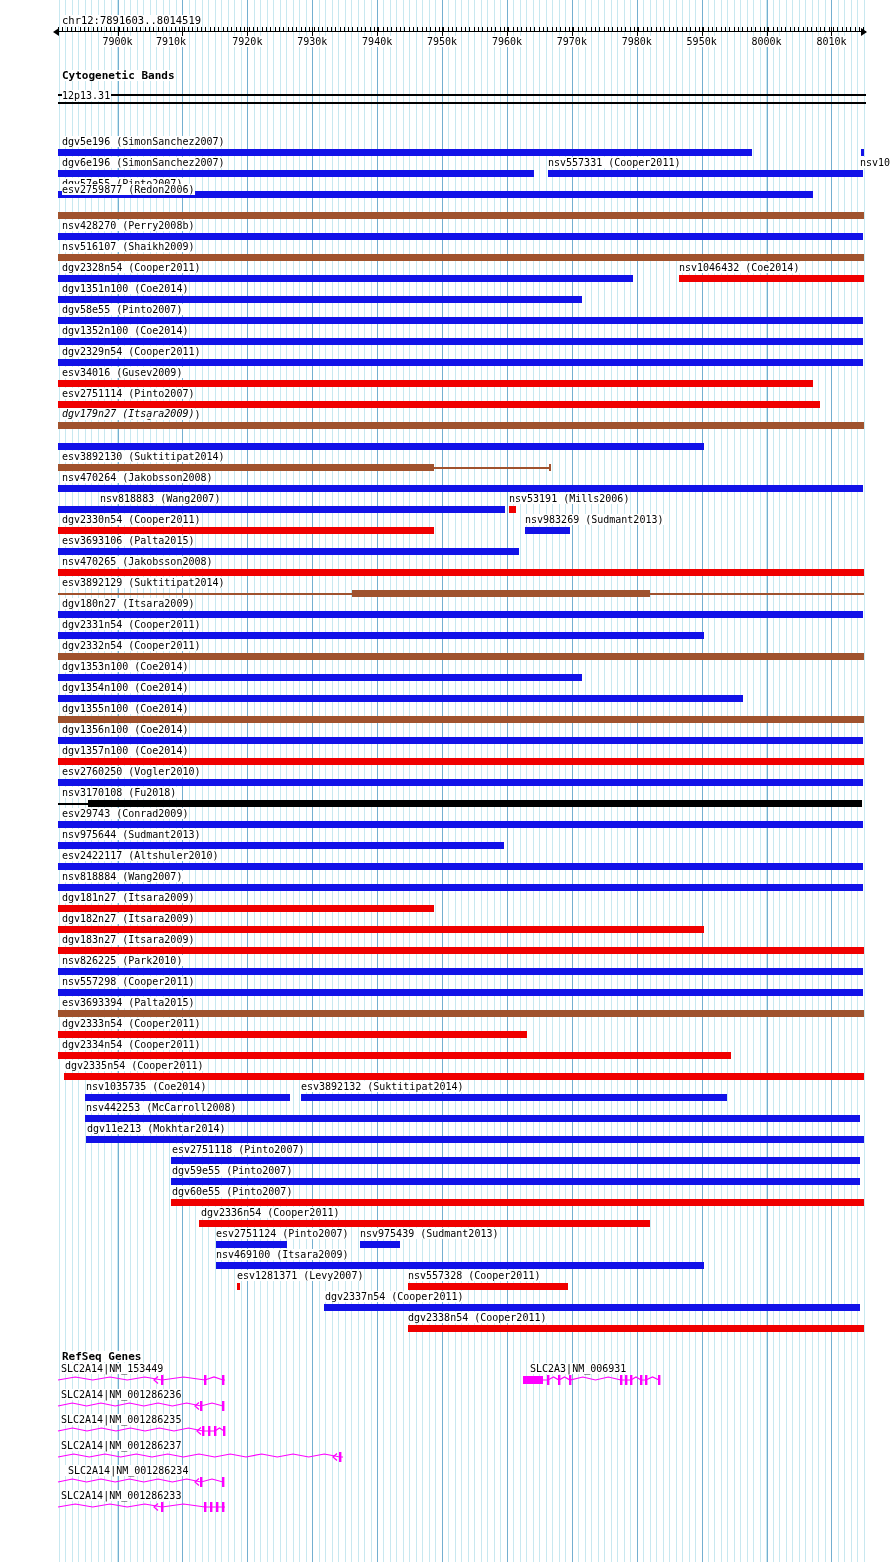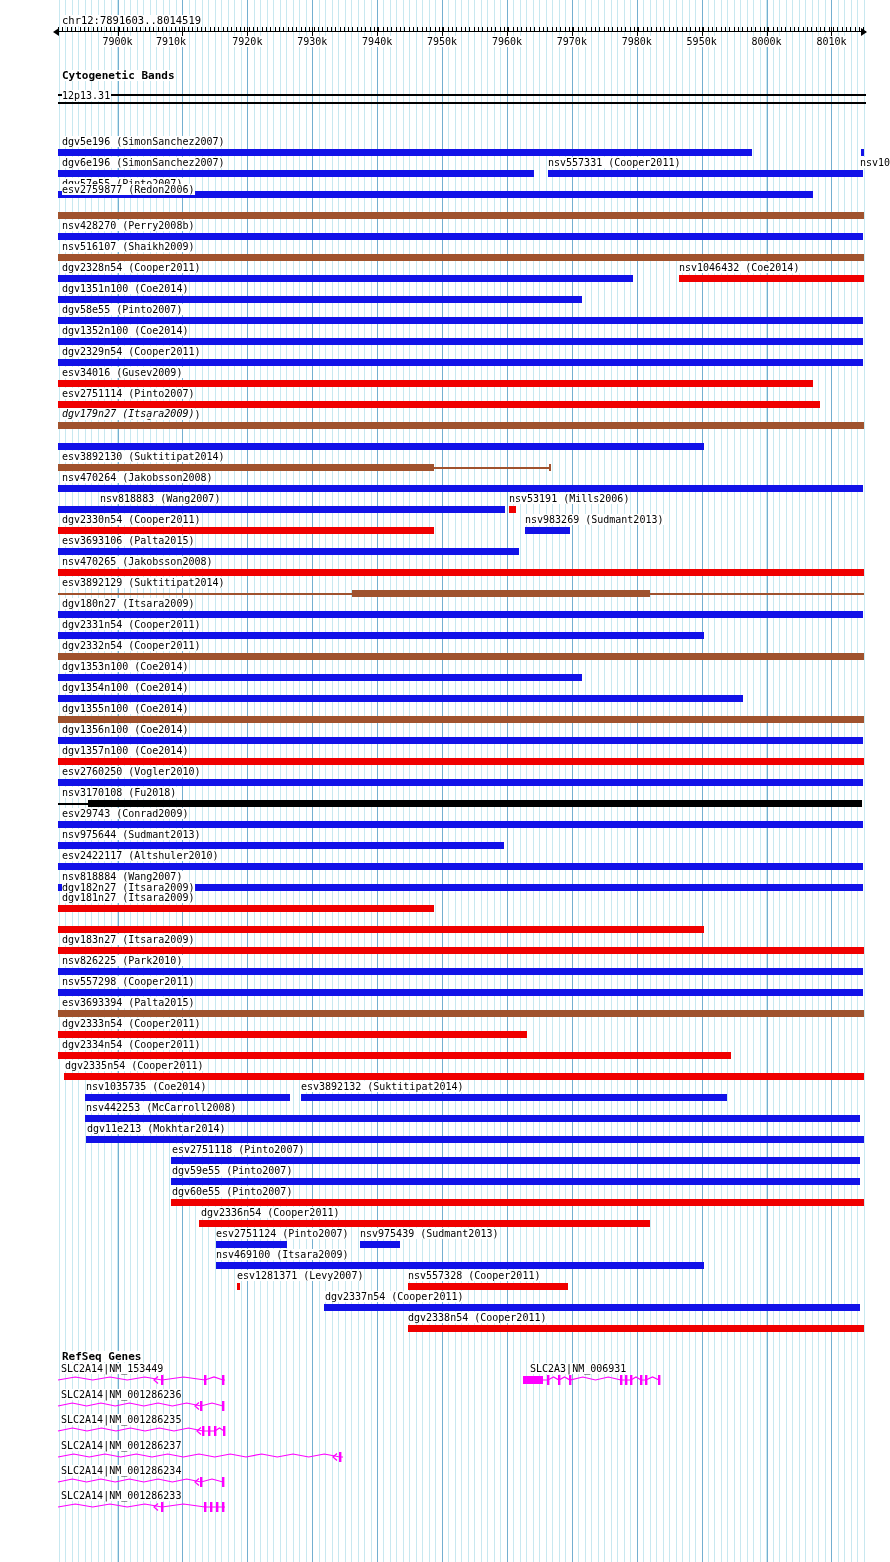--- a/index.html
+++ b/index.html
@@ -361,21 +361,21 @@
       <div class="lbl" style="left: 62px; top: 808px;">esv29743 (Conrad2009)</div>
       <div class="bar" style="left: 58px; top: 821px; width: 805px; background: rgb(18, 18, 232);"></div>
       <div class="lbl" style="left: 62px; top: 829px;">nsv975644 (Sudmant2013)</div>
       <div class="bar" style="left: 58px; top: 842px; width: 446px; background: rgb(18, 18, 232);"></div>
       <div class="lbl" style="left: 62px; top: 850px;">esv2422117 (Altshuler2010)</div>
       <div class="bar" style="left: 58px; top: 863px; width: 805px; background: rgb(18, 18, 232);"></div>
       <div class="lbl" style="left: 62px; top: 871px;">nsv818884 (Wang2007)</div>
       <div class="bar" style="left: 58px; top: 884px; width: 805px; background: rgb(18, 18, 232);"></div>
       <div class="lbl" style="left: 62px; top: 892px;">dgv181n27 (Itsara2009)</div>
       <div class="bar" style="left: 58px; top: 905px; width: 376px; background: rgb(240, 0, 0);"></div>
-      <div class="lbl" style="left: 62px; top: 882px;">dgv182n27 (Itsara2009)</div>
+      <div class="lbl" style="left: 62px; top: 913px;">dgv182n27 (Itsara2009)</div>
       <div class="bar" style="left: 58px; top: 926px; width: 646px; background: rgb(240, 0, 0);"></div>
       <div class="lbl" style="left: 62px; top: 934px;">dgv183n27 (Itsara2009)</div>
       <div class="bar" style="left: 58px; top: 947px; width: 806px; background: rgb(240, 0, 0);"></div>
       <div class="lbl" style="left: 62px; top: 955px;">nsv826225 (Park2010)</div>
       <div class="bar" style="left: 58px; top: 968px; width: 805px; background: rgb(18, 18, 232);"></div>
       <div class="lbl" style="left: 62px; top: 976px;">nsv557298 (Cooper2011)</div>
       <div class="bar" style="left: 58px; top: 989px; width: 805px; background: rgb(18, 18, 232);"></div>
       <div class="lbl" style="left: 62px; top: 997px;">esv3693394 (Palta2015)</div>
       <div class="bar" style="left: 58px; top: 1010px; width: 806px; background: rgb(160, 82, 45);"></div>
       <div class="lbl" style="left: 62px; top: 1018px;">dgv2333n54 (Cooper2011)</div>
@@ -416,21 +416,21 @@
       <div class="bar" style="left: 408px; top: 1325px; width: 456px; background: rgb(240, 0, 0);"></div>
     </div>
 
   <div class="hdr" style="left:62px;top:1351px;">RefSeq Genes</div>
   <div id="refseq-genes">
       <div class="lbl" style="left: 61px; top: 1363px;">SLC2A14|NM_153449</div>
       <div class="lbl" style="left: 530px; top: 1363px;">SLC2A3|NM_006931</div>
       <div class="lbl" style="left: 61px; top: 1389px;">SLC2A14|NM_001286236</div>
       <div class="lbl" style="left: 61px; top: 1414px;">SLC2A14|NM_001286235</div>
       <div class="lbl" style="left: 61px; top: 1440px;">SLC2A14|NM_001286237</div>
-      <div class="lbl" style="left: 61px; top: 1465px;">SLC2A14|NM_001286234</div>
+      <div class="lbl" style="left: 61px; top: 1465px; padding-left: 7px;">SLC2A14|NM_001286234</div>
       <div class="lbl" style="left: 61px; top: 1490px;">SLC2A14|NM_001286233</div>
     </div>
   <svg id="gene-svg" width="890" height="1562" viewBox="0 0 890 1562">
       <g>
         <path d="M58 1380 L75.3 1377 L92.7 1380 L110.0 1377 L127.3 1380 L144.7 1377 L162.0 1380 L183.5 1377 L205.0 1380 L214.0 1377 L223.0 1380 L225 1380" fill="none" stroke="#ff00ff" stroke-width="1.2"></path>
         <rect x="161" y="1375" width="2.4" height="10" fill="#ff00ff"></rect>
         <rect x="204" y="1375" width="2.4" height="10" fill="#ff00ff"></rect>
         <rect x="222" y="1375" width="2.4" height="10" fill="#ff00ff"></rect>
         <path d="M158 1376.5 L154 1380 L158 1383.5" fill="none" stroke="#ff00ff" stroke-width="1.2"></path>
       </g>

